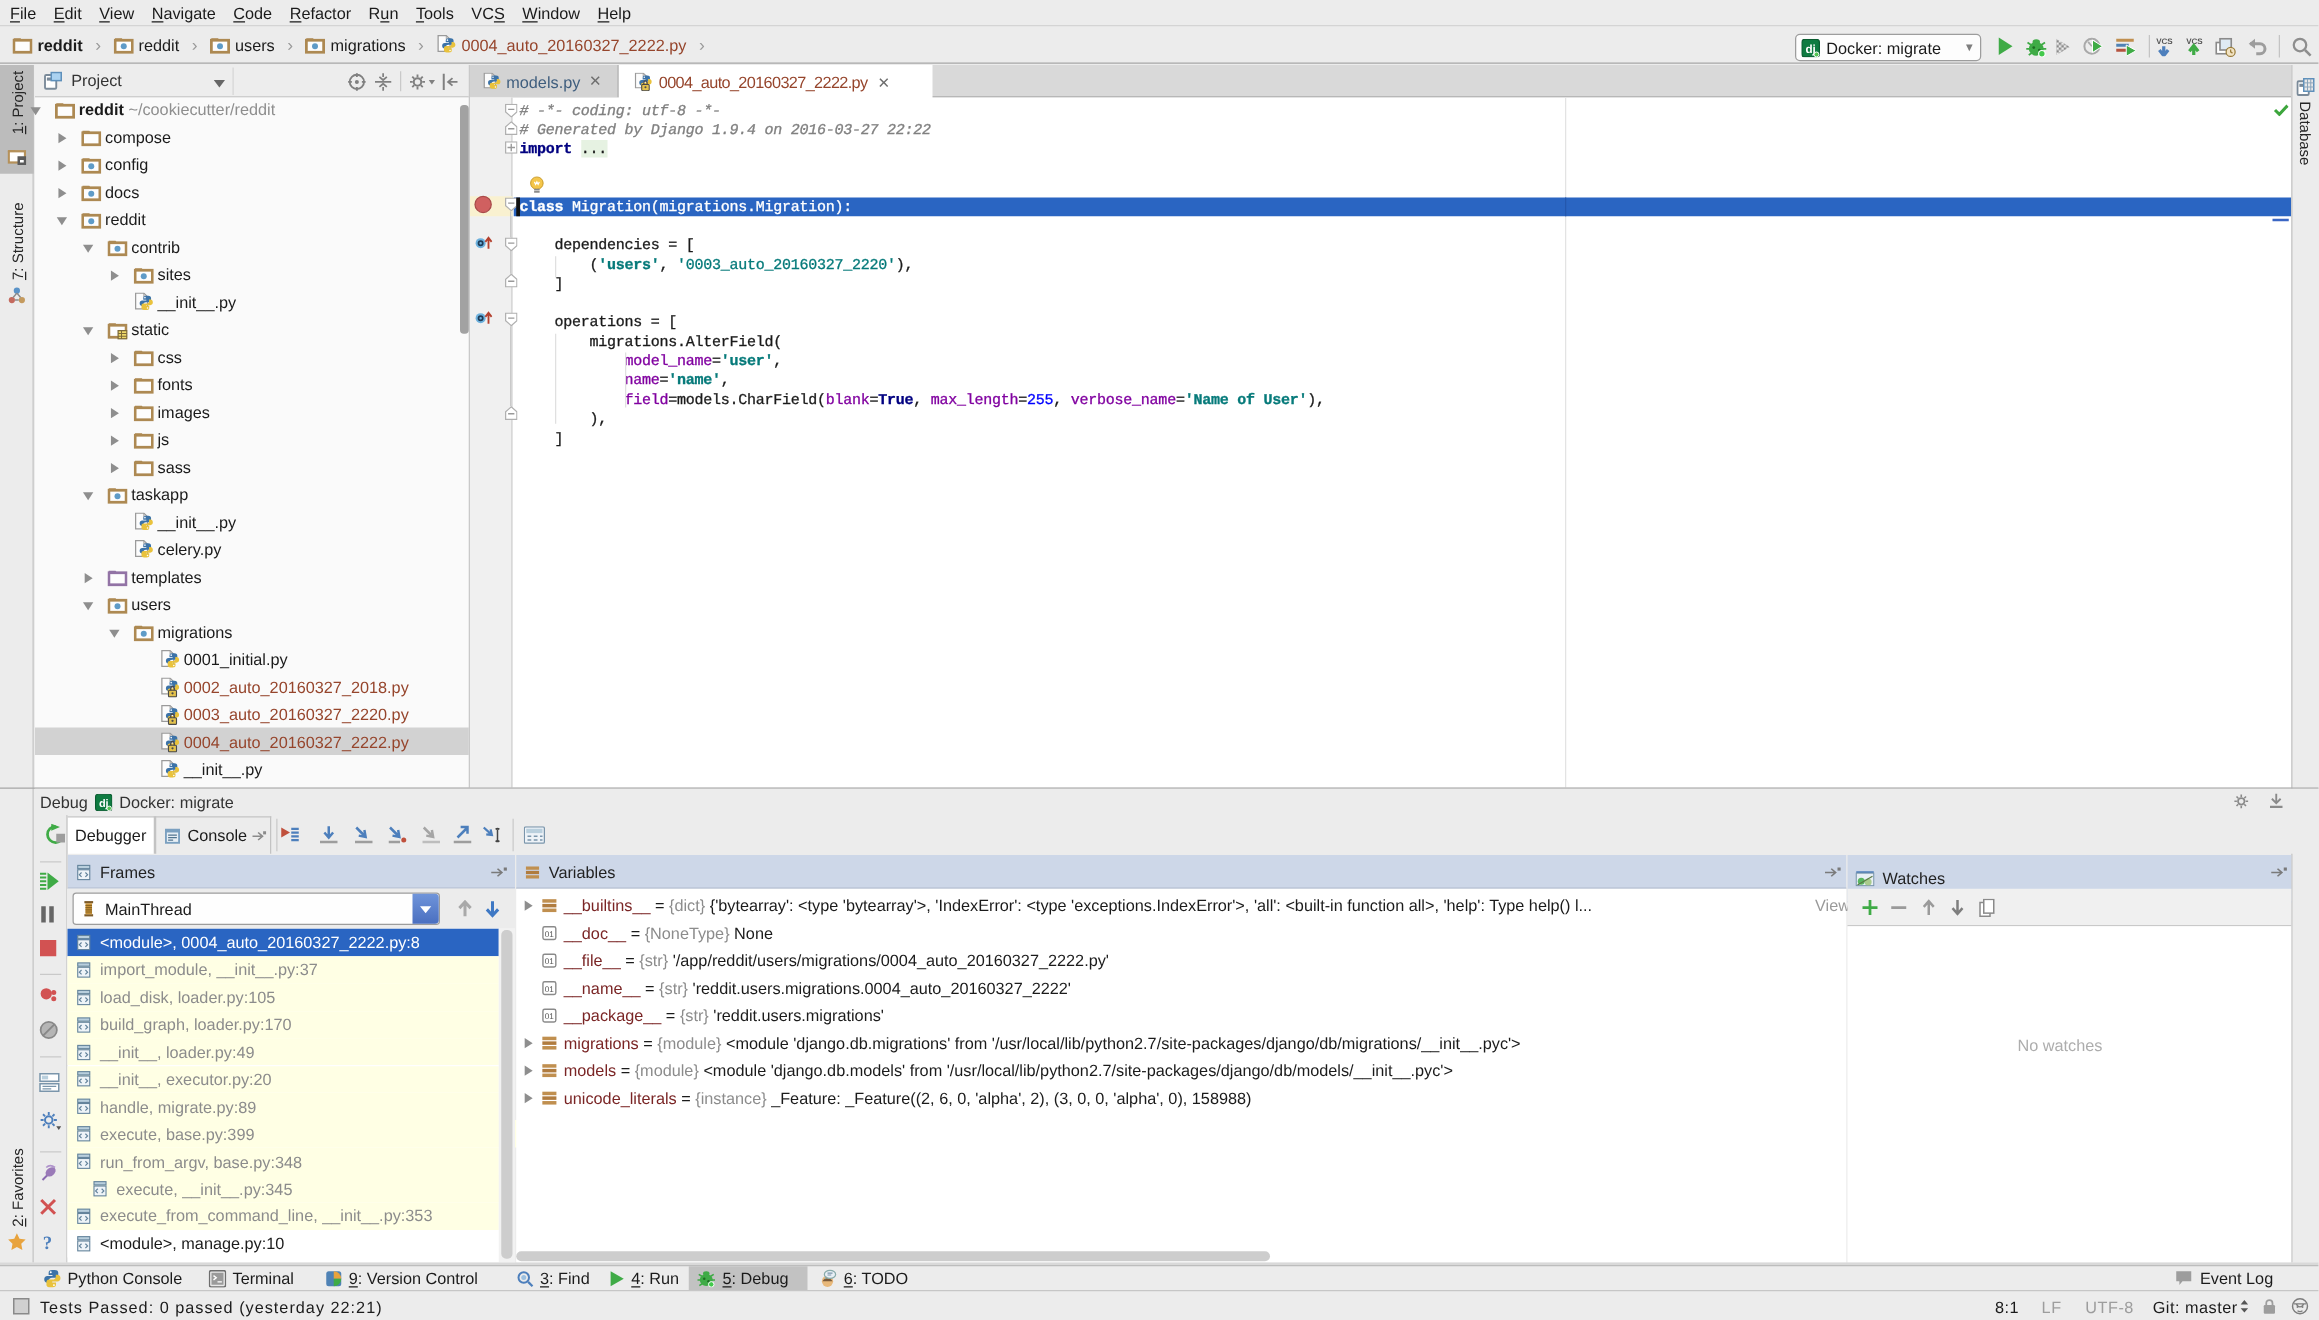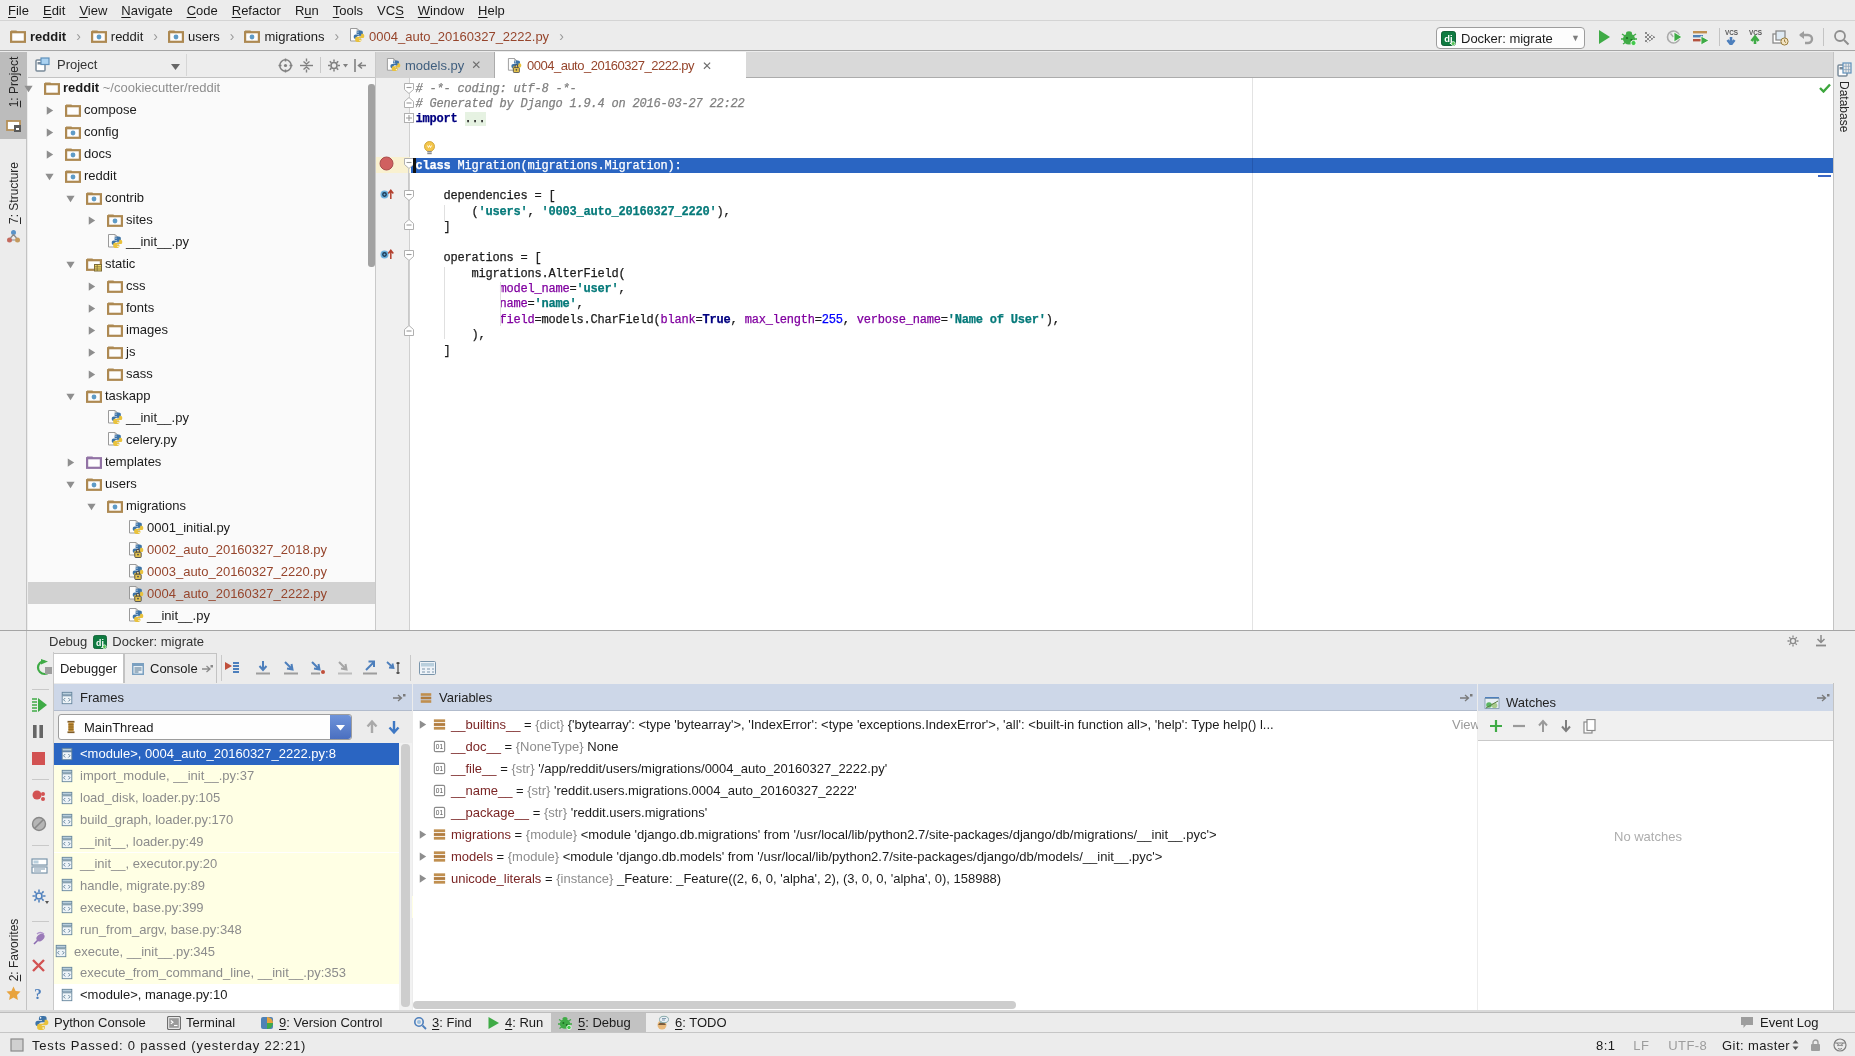--- a/index.html
+++ b/index.html
@@ -477,21 +477,21 @@
 <div class="a" style="left:376px;top:157px;width:34px;height:16px;background:#f9f1d0"></div>
 <div class="a" style="left:1252px;top:78px;width:1px;height:552px;background:#e3e3e3"></div>
 <div class="a" style="left:411px;top:157.5px;width:1422px;height:15.6px;background:#2a65c2"></div>
 <div class="a" style="left:413px;top:157.5px;width:2.5px;height:15.6px;background:#111;z-index:7"></div>
 <div class="a" style="left:1252px;top:157.5px;width:1px;height:15.6px;background:#2457ad;z-index:7"></div>
 <div class="a mono" style="left:415.5px;top:81.5px"><span style="color:#808080;font-style:italic"># -*- coding: utf-8 -*-</span></div>
     <div class="a mono" style="left:415.5px;top:96.9px"><span style="color:#808080;font-style:italic"># Generated by Django 1.9.4 on 2016-03-27 22:22</span></div>
     <div class="a mono" style="left:415.5px;top:112.3px"><span style="color:#000080;font-weight:bold">import</span> <span style="background:#e6f2e2">...</span></div>
     <div class="a mono" style="left:415.5px;top:158.6px"><span style="color:#fff"><b>class</b> Migration(migrations.Migration):</span></div>
     <div class="a mono" style="left:415.5px;top:189.4px">    dependencies = [</div>
-    <div class="a mono" style="left:415.5px;top:204.9px">        (<span style="color:#067a7a;font-weight:bold">'users'</span>, <span style="color:#067a7a;font-weight:bold">'0003_auto_20160327_2220'</span>),</div>
+    <div class="a mono" style="left:415.5px;top:204.9px">        (<span style="color:#067a7a;font-weight:bold">'users'</span>, <span style="color:#067a7a;font-weight:normal">'0003_auto_20160327_2220'</span>),</div>
     <div class="a mono" style="left:415.5px;top:220.3px">    ]</div>
     <div class="a mono" style="left:415.5px;top:251.1px">    operations = [</div>
     <div class="a mono" style="left:415.5px;top:266.5px">        migrations.AlterField(</div>
     <div class="a mono" style="left:415.5px;top:282.0px">            <span style="color:#8000a0">model_name</span>=<span style="color:#067a7a;font-weight:bold">'user'</span>,</div>
     <div class="a mono" style="left:415.5px;top:297.4px">            <span style="color:#8000a0">name</span>=<span style="color:#067a7a;font-weight:bold">'name'</span>,</div>
     <div class="a mono" style="left:415.5px;top:312.8px">            <span style="color:#8000a0">field</span>=models.CharField(<span style="color:#8000a0">blank</span>=<span style="color:#000080;font-weight:bold">True</span>, <span style="color:#8000a0">max_length</span>=<span style="color:#0000ff">255</span>, <span style="color:#8000a0">verbose_name</span>=<span style="color:#067a7a;font-weight:bold">'Name of User'</span>),</div>
     <div class="a mono" style="left:415.5px;top:328.2px">        ),</div>
     <div class="a mono" style="left:415.5px;top:343.6px">    ]</div>
 <div class="a" style="left:443.5px;top:205px;width:1px;height:17px;background:#e0e0e0"></div>
 <div class="a" style="left:443.5px;top:267px;width:1px;height:72px;background:#e0e0e0"></div>
@@ -559,21 +559,21 @@
 <rect x="1" y="3" width="9" height="11" rx="1" fill="#fff" stroke="#7a8a99" stroke-width="1.5"></rect>
 <rect x="2.5" y="5" width="6" height="2.5" fill="#7a8a99"></rect>
 <rect x="6" y="1" width="8" height="10" fill="#e8e8e8" stroke="#5e90bb" stroke-width="1.2"></rect>
 <path d="M6 4.3 h8 M6 7.6 h8 M9 1 v10 M11.6 1 v10" stroke="#8aa5bb" stroke-width="0.8"></path>
     </svg>
 <div class="a tw" style="left:1812px;top:102px;width:64px;height:22px;transform:rotate(90deg);display:flex;align-items:center;font-size:12px">
       <span>Database</span>
     </div>
 <div class="a" style="left:0;top:630px;width:1855px;height:1px;background:#a5a5a5"></div>
 <div class="a" style="left:28px;top:631px;width:1827px;height:21px;background:#ececec;display:flex;align-items:center">
-      <span style="margin-left:21px;color:#333">Debug</span>
+      <span style="margin-left:4px;color:#333">Debug</span>
       <span style="margin-left:6px"><svg class="ic" width="14" height="14" style="">
           <use href="#dj"></use>
         </svg></span>
       <span style="margin-left:5px;color:#333">Docker: migrate</span>
     </div>
 <svg class="a" width="14" height="14" style="left:1786px;top:634px">
 <circle cx="7" cy="7" r="2.6" fill="none" stroke="#8a8a8a" stroke-width="1.4"></circle>
 <path d="M7 1.5 v2 M7 10.5 v2 M1.5 7 h2 M10.5 7 h2 M3.2 3.2 l1.4 1.4 M9.4 9.4 l1.4 1.4 M3.2 10.8 l1.4-1.4 M9.4 4.6 l1.4-1.4" stroke="#8a8a8a" stroke-width="1.3"></path>
     </svg>
 <svg class="a" width="14" height="14" style="left:1814px;top:634px">
@@ -783,21 +783,21 @@
         <use href="#frameic"></use>
       </svg>
       <span style="padding-left:6px">execute, base.py:399</span>
     </div>
     <div class="a" style="left:54px;top:918.2px;width:345px;height:21.9px;background:#ffffe4;display:flex;align-items:center;padding-left:6px;color:#8c8c8c">
       <svg class="ic" width="14" height="14" style="">
         <use href="#frameic"></use>
       </svg>
       <span style="padding-left:6px">run_from_argv, base.py:348</span>
     </div>
-    <div class="a" style="left:54px;top:940.1px;width:346px;height:21.9px;background:#ffffe4;display:flex;align-items:center;padding-left:0;color:#8c8c8c">
+    <div class="a" style="left:54px;top:940.1px;width:346px;height:21.9px;background:#ffffe4;display:flex;align-items:center;padding-left:19px;color:#8c8c8c">
       <svg class="ic" width="14" height="14" style="">
         <use href="#frameic"></use>
       </svg>
       <span style="padding-left:6px">execute, __init__.py:345</span>
     </div>
     <div class="a" style="left:54px;top:962.0px;width:345px;height:21.9px;background:#ffffe4;display:flex;align-items:center;padding-left:6px;color:#8c8c8c">
       <svg class="ic" width="14" height="14" style="">
         <use href="#frameic"></use>
       </svg>
       <span style="padding-left:6px">execute_from_command_line, __init__.py:353</span>

